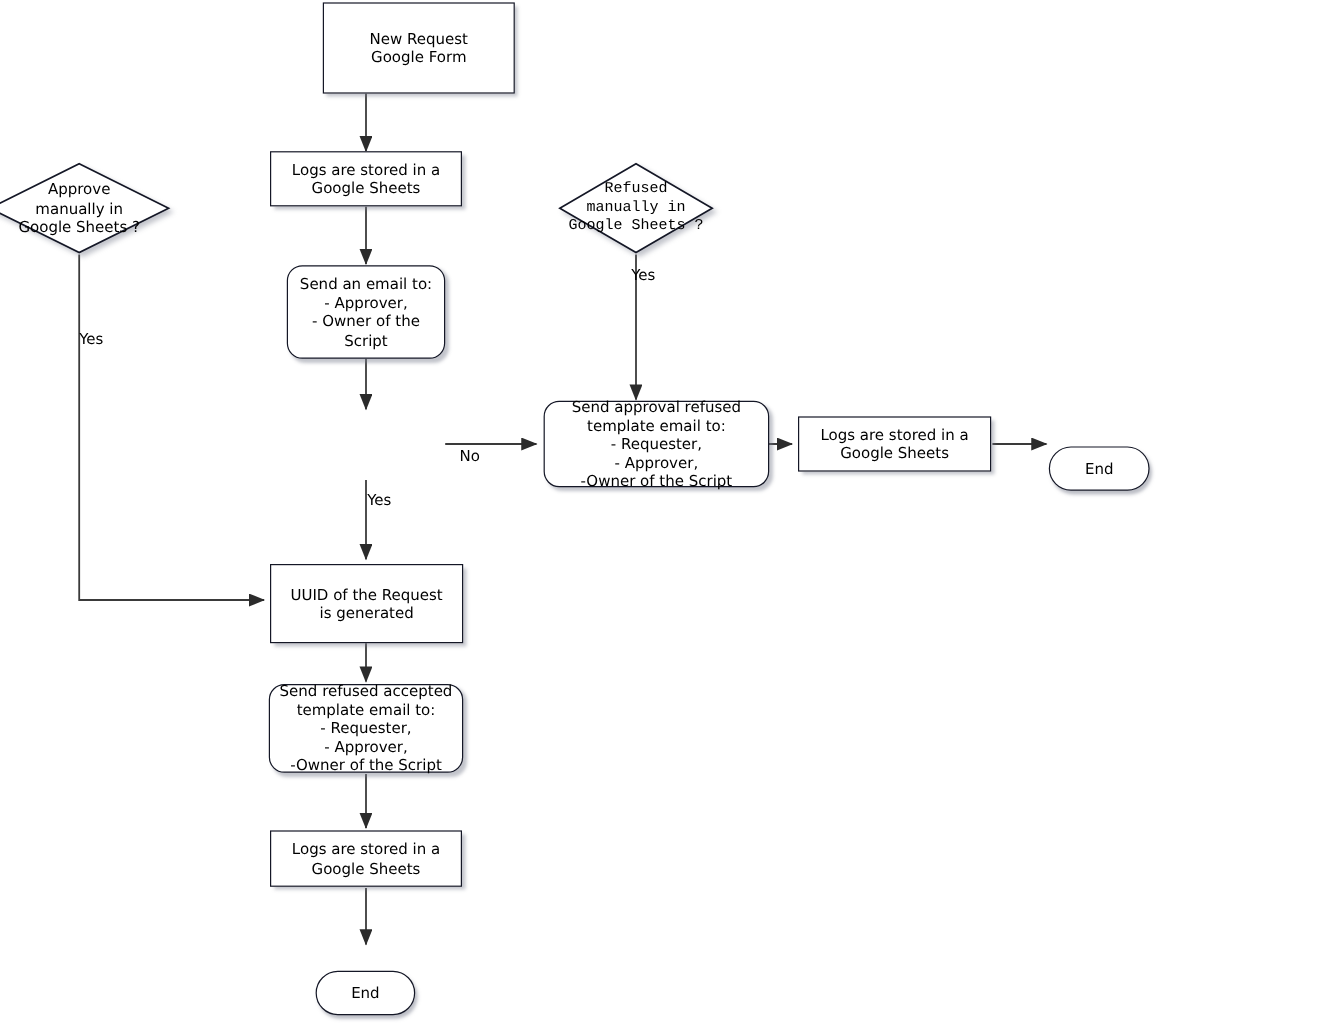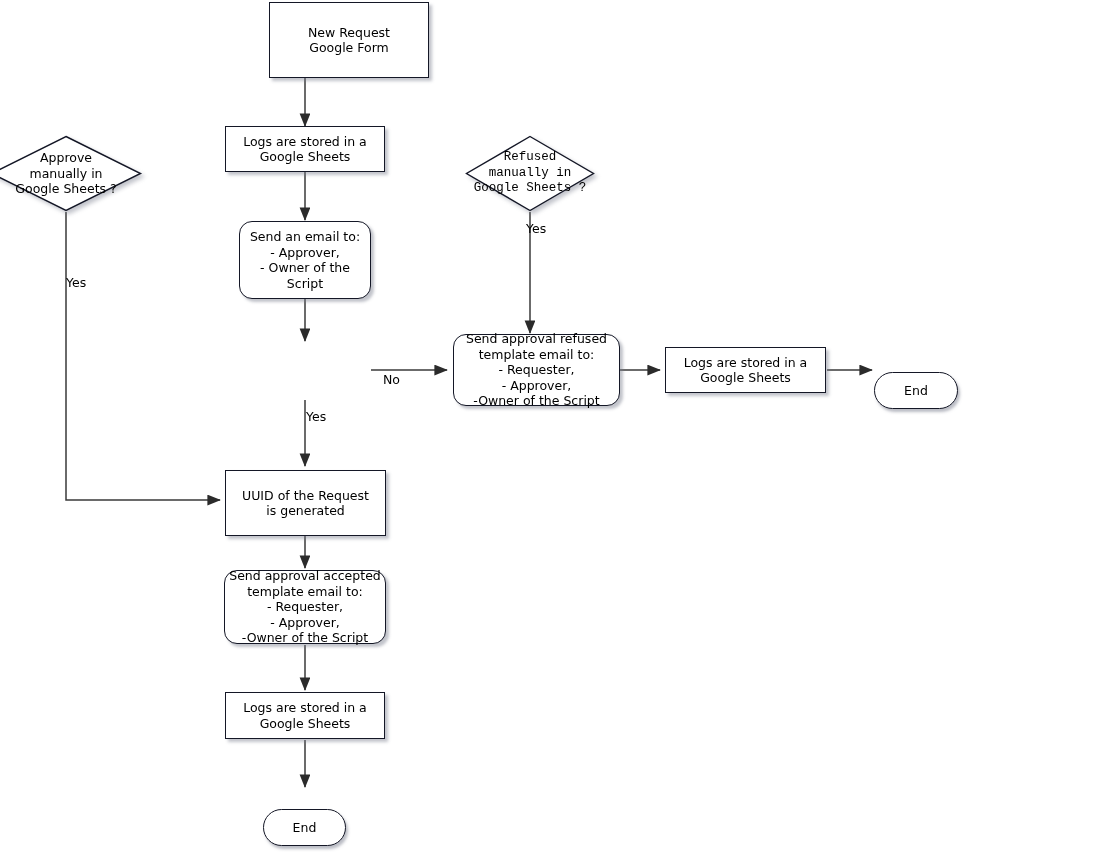--- a/index.html
+++ b/index.html
@@ -142,21 +142,21 @@
   </div>
 
   <div class="node rounded" style="left:239px; top:221px; width:132px; height:78px;align-items:center;">
     <span>Send an email to:
 - Approver,
 - Owner of the
 Script</span>
   </div>
 
 
-  <div class="node rounded" style="left:453px; top:334px; width:167px; height:72px;">
+  <div class="node rounded" style="left:453px; top:334px; width:188px; height:72px;">
     <span>Send approval refused
 template email to:
 - Requester,
 - Approver,
 -Owner of the Script</span>
   </div>
 
   <div class="node" style="left:665px; top:347px; width:161px; height:46px;">
     <span>Logs are stored in a
 Google Sheets</span>
@@ -165,21 +165,21 @@
   <div class="node stadium" style="left:874px; top:352px; width:84px; height:37px;">
     <span>End</span>
   </div>
 
   <div class="node" style="left:225px; top:470px; width:161px; height:66px;">
     <span>UUID of the Request
 is generated</span>
   </div>
 
   <div class="node rounded" style="left:224px; top:570px; width:162px; height:74px;">
-    <span>Send approval accepted
+    <span>Send refused accepted
 template email to:
 - Requester,
 - Approver,
 -Owner of the Script</span>
   </div>
 
   <div class="node" style="left:225px; top:692px; width:160px; height:47px;">
     <span>Logs are stored in a
 Google Sheets</span>
   </div>

